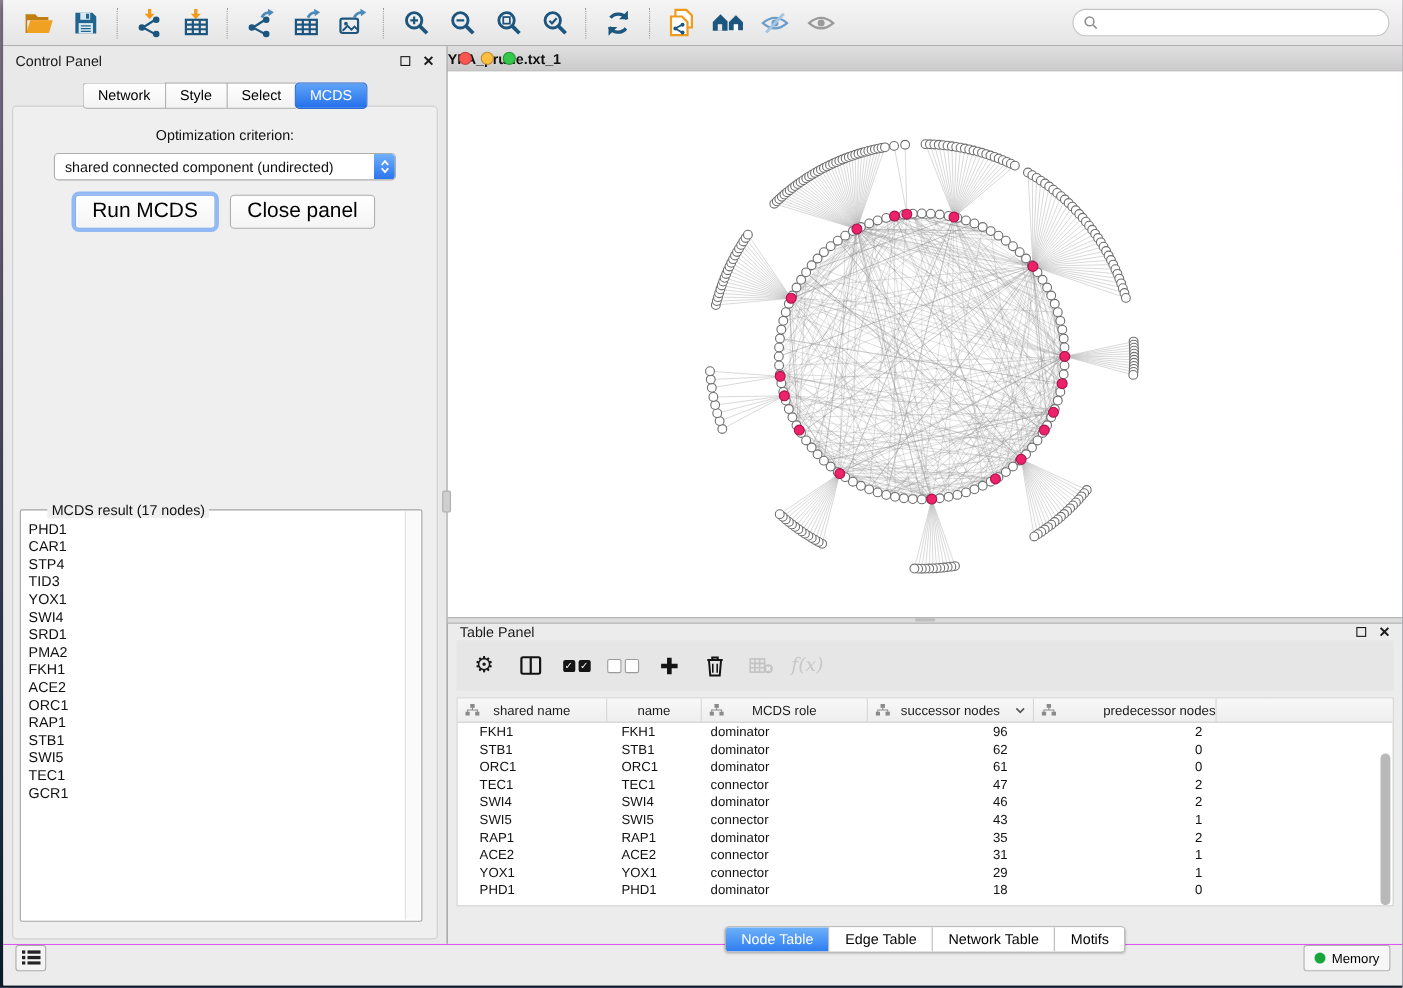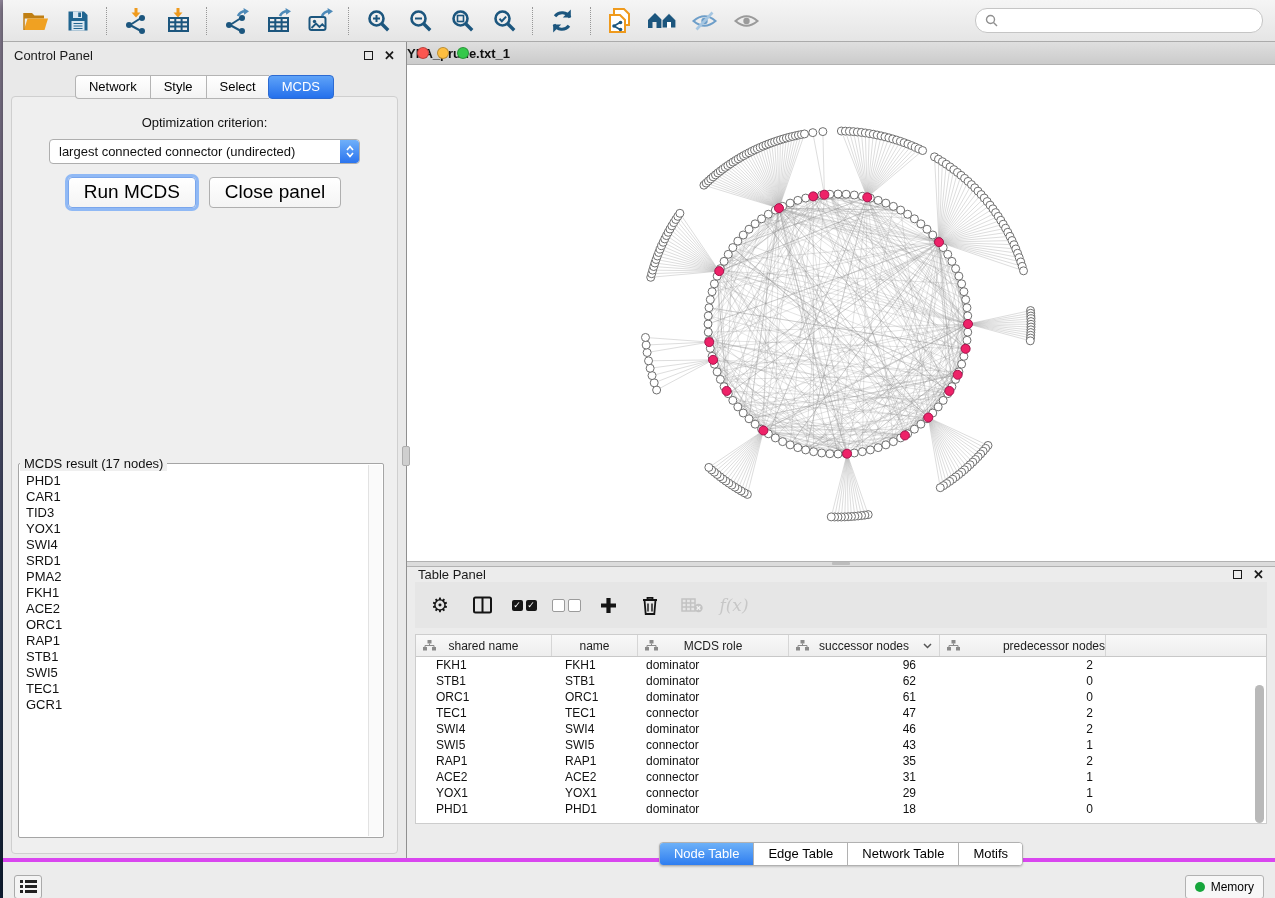--- a/index.html
+++ b/index.html
@@ -36,21 +36,21 @@
   .cp-tab.active{background:linear-gradient(#5fa3f8,#2470ec);color:#fff;border:1px solid #2d6bd2;border-radius:4px;margin-left:-1px}
   .cp-card{position:absolute;left:8px;right:8px;top:54px;bottom:4px;background:#efefef;border:1px solid #cfcfcf;border-radius:4px;z-index:1}
   .opt-label{text-align:center;margin-top:18px;font-size:13px}
   .select-row{margin:9px 37px 0;height:23px;border:1px solid #aeaeae;border-radius:4px;background:#fff;display:flex;align-items:center;overflow:hidden;cursor:pointer}
   .select-value{flex:1;font-size:13px;padding-left:9px;white-space:nowrap}
   .select-stepper{width:19px;align-self:stretch;background:linear-gradient(#6fb0fa,#2b74ee);display:flex;align-items:center;justify-content:center;border-radius:0 3px 3px 0}
   .btn-row{display:flex;justify-content:center;gap:13px;margin-top:13px}
   .btn{font-size:19px;padding:3px 15px 4px;background:linear-gradient(#ffffff,#f4f4f4);border:1px solid #afafaf;border-radius:4px;cursor:pointer;font-family:"Liberation Sans",sans-serif}
   .btn.focused{box-shadow:0 0 0 3px rgba(92,155,247,.65);border-color:#7aa6ec}
   .mcds-box{position:absolute;left:6px;right:13px;top:366px;bottom:15px;border:1px solid #a5a5a5;border-radius:2px;background:#fff}
-  .mcds-legend{position:absolute;top:-8px;left:1px;background:#efefef;padding:0 4px;font-size:13px;color:#111}
+  .mcds-legend{position:absolute;top:-8px;left:24px;background:#efefef;padding:0 4px;font-size:13px;color:#111}
   .mcds-list{position:absolute;left:1px;right:14px;top:9px;bottom:1px;overflow:hidden;background:#fff}
   .mcds-item{font-size:13px;line-height:16px;padding-left:6px;cursor:default}
   .mcds-scroll{position:absolute;top:1px;bottom:1px;right:1px;width:13px;background:#fafafa;border-left:1px solid #e2e2e2}
 
   
   .right{flex:1;display:flex;flex-direction:column;min-width:0}
   .net-titlebar{height:22px;background:linear-gradient(#dfdfdf,#cbcbcb);border-bottom:1px solid #b2b2b2;position:relative;display:flex;align-items:center;flex:0 0 auto}
   .traffic{display:flex;gap:8px;margin-left:10px;z-index:2}
   .light{width:12px;height:12px;border-radius:50%;border:.5px solid rgba(0,0,0,.25);padding:0}
   .light.red{background:#fc5650}.light.yellow{background:#fdbe40}.light.green{background:#34c84a}
@@ -80,21 +80,21 @@
   .td.num{text-align:right}
   .tbl-scroll{position:absolute;right:2px;top:24px;bottom:3px;width:10px}
   .tbl-thumb{position:absolute;right:0;top:26px;width:9px;height:138px;background:#b9b9b9;border-radius:5px}
   .tp-tabs{height:28px;display:flex;align-items:center;justify-content:center;flex:0 0 auto}
   .seg{display:flex;border:1px solid #b1b1b1;border-radius:4px;overflow:hidden;background:#fff;box-shadow:0 1px 2px rgba(0,0,0,.18)}
   .seg-tab{font-size:13px;padding:3px 14px 4px;background:#fff;border:none;border-right:1px solid #b1b1b1;color:#000;cursor:pointer;font-family:"Liberation Sans",sans-serif}
   .seg-tab:last-child{border-right:none}
   .seg-tab.active{background:linear-gradient(#6db1f8,#2e7df0);color:#fff}
 
   
-  .statusbar{height:37px;border-top:4px solid #d946ef;background:#ececec;display:flex;align-items:flex-end;padding:0 11px;flex:0 0 auto}
+  .statusbar{height:37px;border-top:1px solid #d946ef;background:#ececec;display:flex;align-items:flex-start;padding:0 11px;flex:0 0 auto}
   .list-btn{width:28px;height:24px;border:1px solid #aaaaaa;border-radius:3px;background:#f4f4f4;display:flex;align-items:center;justify-content:center;padding:0;cursor:pointer}
   .memory-btn{margin-left:auto;height:24px;border:1px solid #b2b2b2;border-radius:3px;background:#f7f7f7;display:flex;align-items:center;gap:6px;padding:0 9px;font-size:12px;cursor:pointer;font-family:"Liberation Sans",sans-serif}
   .memory-dot{width:10px;height:10px;border-radius:50%;background:#17a63c}
 </style>
 </head>
 <body>
 
 <div class="window">
 
   <div class="toolbar">
@@ -320,37 +320,38 @@
       </div>
       <div class="cp-tabs" id="cp-tabs">
           <button class="cp-tab">Network</button>
           <button class="cp-tab">Style</button>
           <button class="cp-tab">Select</button>
           <button class="cp-tab active">MCDS</button>
         </div>
       <div class="cp-card">
         <div class="opt-label">Optimization criterion:</div>
         <div class="select-row">
-          <span class="select-value">largest connected connector (undirected)</span>
+          <span class="select-value">shared connected component (undirected)</span>
           <span class="select-stepper">
             <svg width="8" height="13" viewBox="0 0 8 13">
                 <path d="M1 5L4 1.5 7 5" fill="none" stroke="#fff" stroke-width="1.6"></path>
                 <path d="M1 8l3 3.5L7 8" fill="none" stroke="#fff" stroke-width="1.6"></path>
               </svg>
           </span>
         </div>
         <div class="btn-row">
           <button class="btn focused">Run MCDS</button>
           <button class="btn">Close panel</button>
         </div>
         <div class="mcds-box">
           <span class="mcds-legend">MCDS result (17 nodes)</span>
           <div class="mcds-list" id="mcds-list">
               <div class="mcds-item">PHD1</div>
               <div class="mcds-item">CAR1</div>
+              <div class="mcds-item">STP4</div>
               <div class="mcds-item">TID3</div>
               <div class="mcds-item">YOX1</div>
               <div class="mcds-item">SWI4</div>
               <div class="mcds-item">SRD1</div>
               <div class="mcds-item">PMA2</div>
               <div class="mcds-item">FKH1</div>
               <div class="mcds-item">ACE2</div>
               <div class="mcds-item">ORC1</div>
               <div class="mcds-item">RAP1</div>
               <div class="mcds-item">STB1</div>

